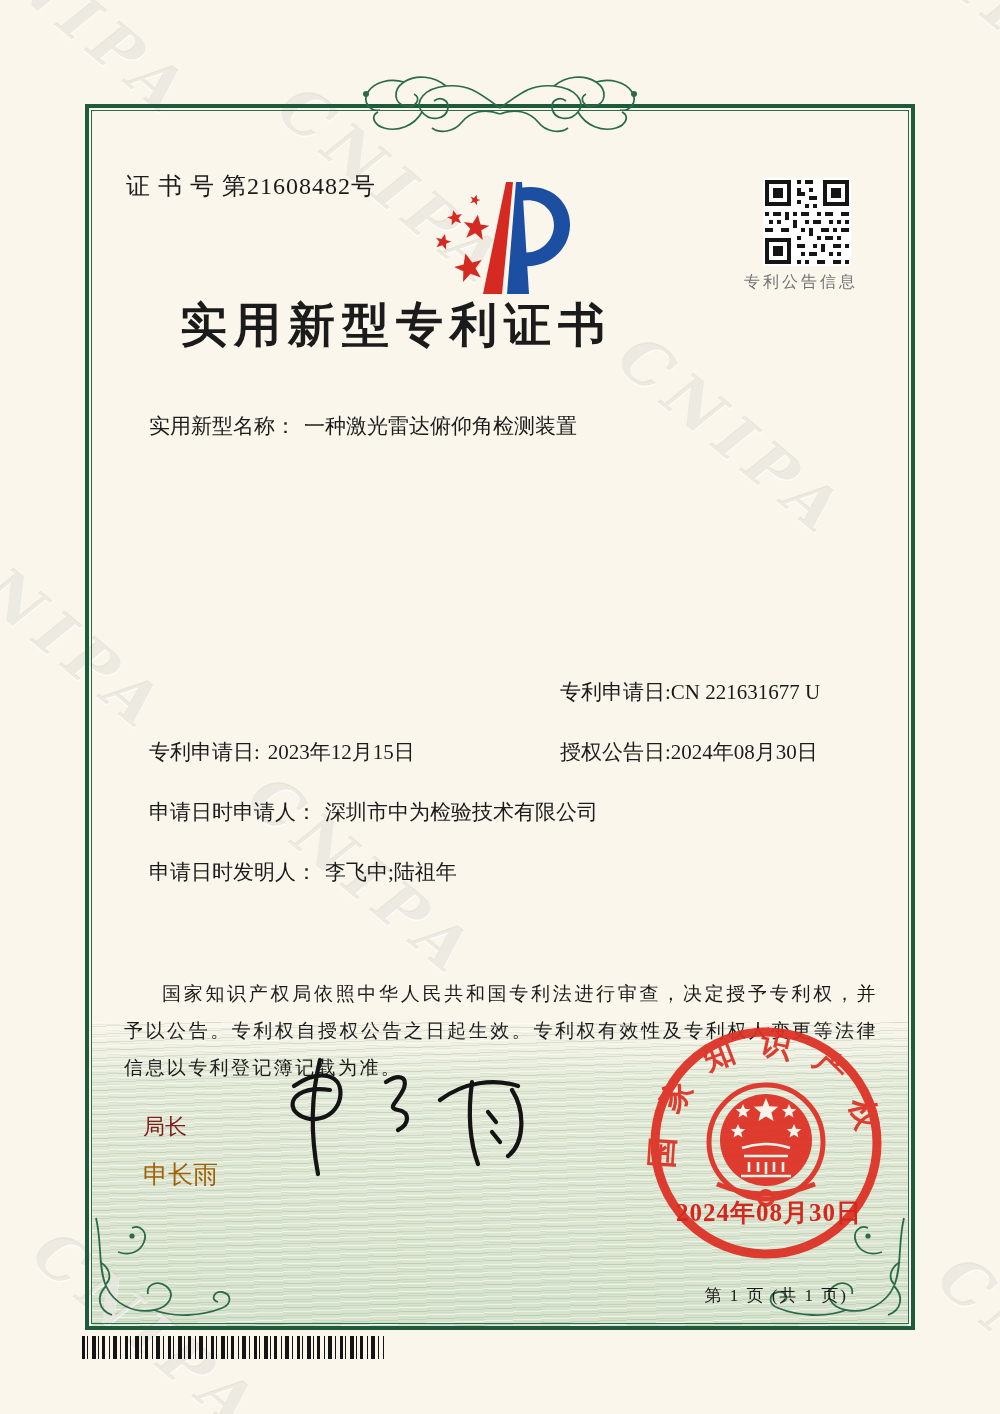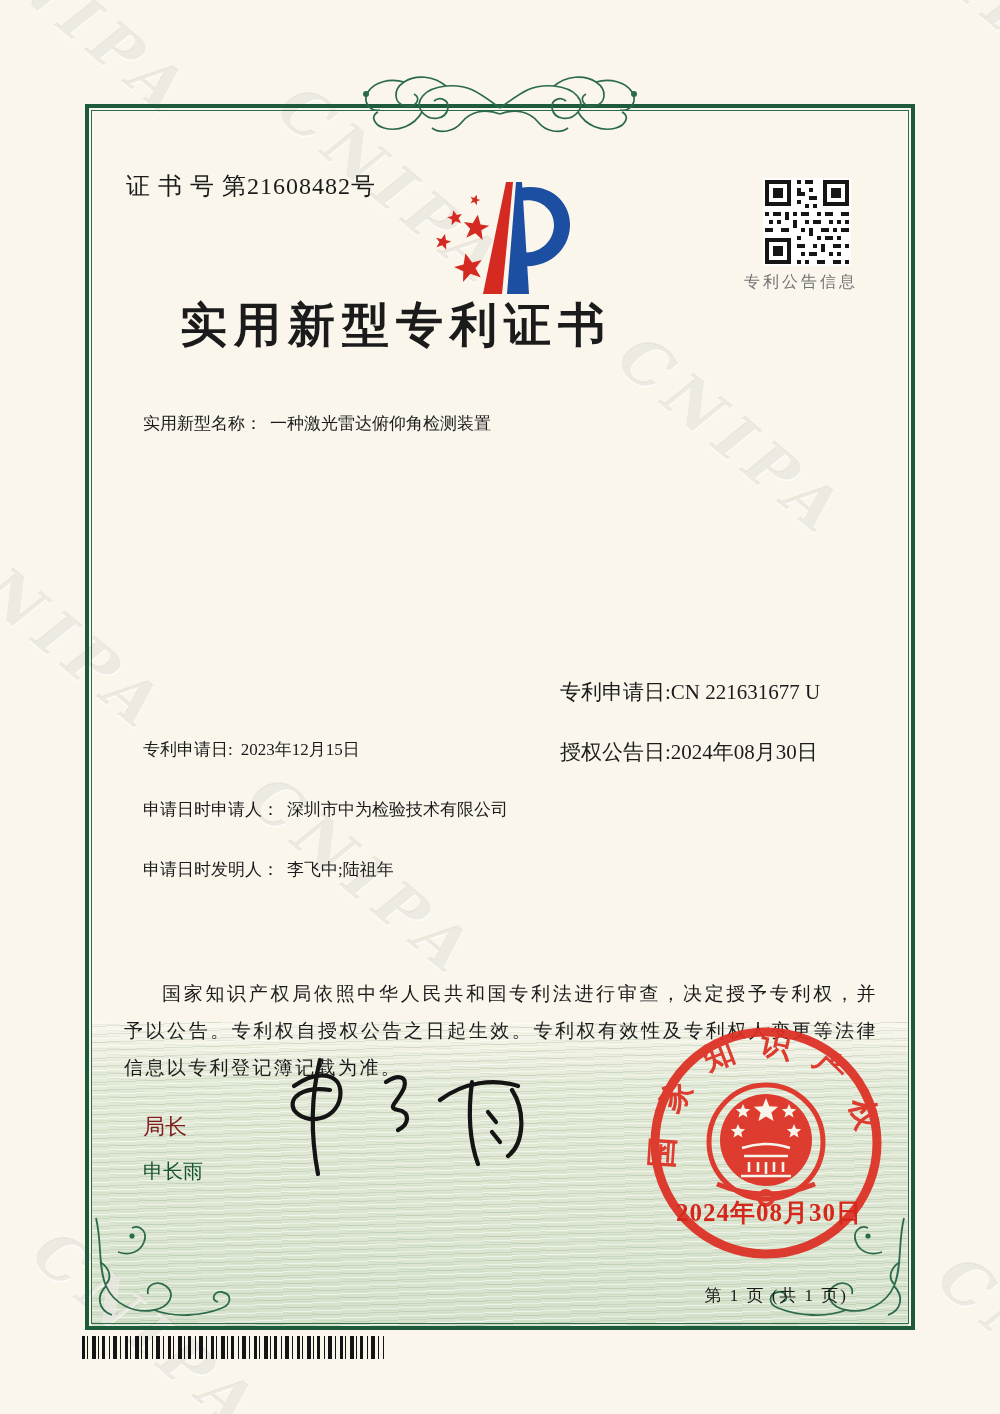--- a/index.html
+++ b/index.html
@@ -28,34 +28,34 @@
 
   
   .certno{position:absolute;z-index:5;left:126px;top:170px;font-size:24px;letter-spacing:1px;}
   .logo{position:absolute;z-index:5;left:430px;top:168px;}
   .qr{position:absolute;z-index:5;left:763px;top:178px;}
   .qr-caption{position:absolute;z-index:5;left:744px;top:272px;font-size:16px;letter-spacing:3px;color:#737373;}
   .title{position:absolute;z-index:5;left:0;top:294px;width:792px;text-align:center;
          font-size:47px;font-weight:bold;letter-spacing:7px;}
 
   
-  .row{position:absolute;z-index:5;left:143px;font-size:17px;white-space:nowrap;}
+  .row{position:absolute;z-index:5;left:149px;font-size:21px;white-space:nowrap;}
   .row .lbl{color:#1b1b1b;}
   .row .val{margin-left:8px;}
   .row .vcol{display:inline-block;vertical-align:top;white-space:normal;}
   .row .vline{display:block;line-height:1.45;}
   .rcol{position:absolute;z-index:5;left:560px;font-size:21px;white-space:nowrap;}
 
   
   .statement{position:absolute;z-index:5;left:124px;top:956px;width:754px;
              font-size:19px;letter-spacing:2.4px;line-height:1.95;text-align:justify;text-indent:2em;}
 
   
   .sig-title{position:absolute;z-index:5;left:143px;top:1112px;font-size:22px;font-family:"Liberation Sans","DejaVu Sans",sans-serif;color:#7f1d1d;}
-  .sig-name{position:absolute;z-index:5;left:143px;top:1158px;font-size:20px;font-family:Liberation Serif, serif;color:#14532d;}
+  .sig-name{position:absolute;z-index:5;left:143px;top:1158px;font-size:25px;font-family:Liberation Serif, serif;color:#a16207;}
   .sig-hand{position:absolute;z-index:5;left:268px;top:1052px;}
 
   
   .seal{position:absolute;z-index:6;left:645px;top:1022px;}
   .seal-date{position:absolute;z-index:7;left:676px;top:1196px;font-size:25px;font-weight:bold;
              color:#d5271b;letter-spacing:1px;}
 
   
   .pageno{position:absolute;z-index:5;left:0;top:1284px;width:848px;text-align:right;font-size:17px;letter-spacing:2px;}
   .barcode{position:absolute;z-index:5;left:82px;top:1336px;width:302px;height:23px;

